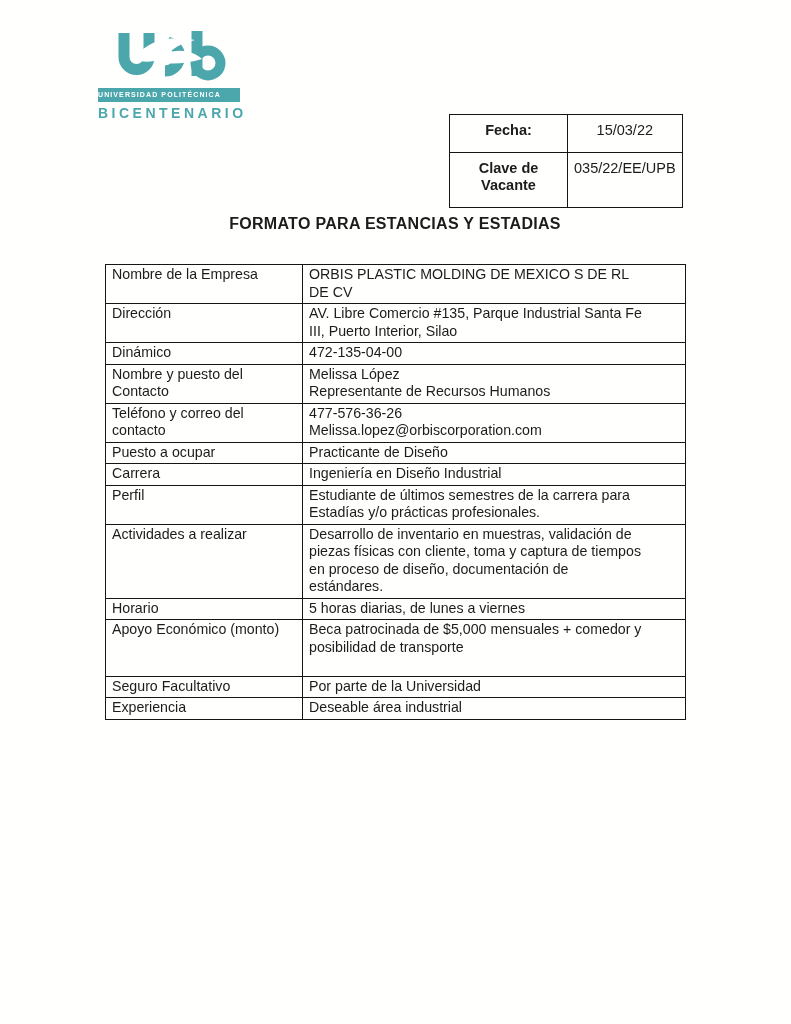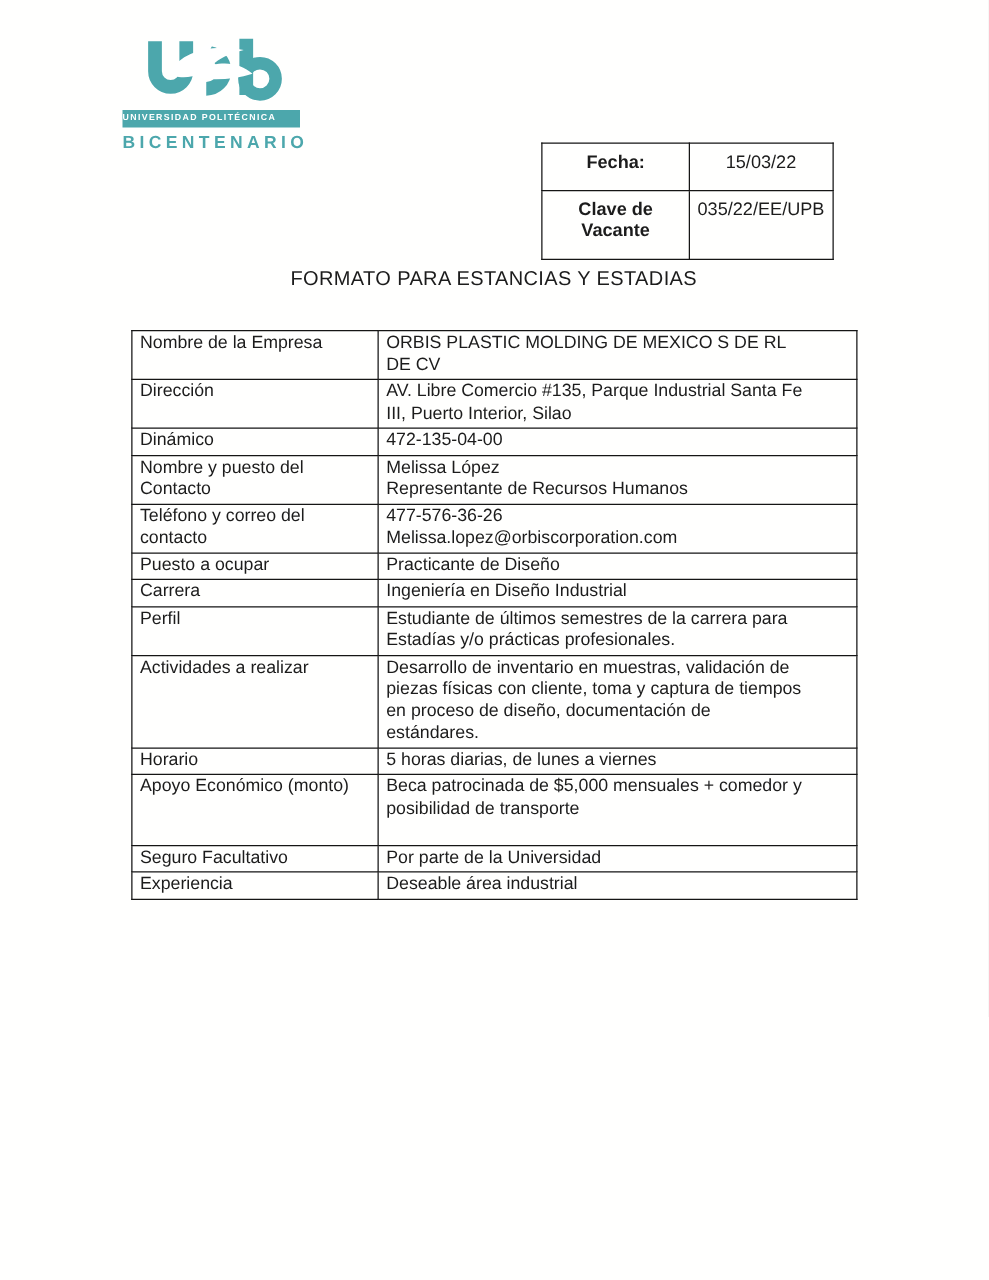--- a/index.html
+++ b/index.html
@@ -19,32 +19,32 @@
   .logo-ribbon {
     background: var(--teal); color: #ffffff; font-size: 7px; font-weight: bold;
     letter-spacing: 1.1px; line-height: 1; padding: 3px 0 4px; white-space: nowrap;
   }
   .logo-wordmark {
     color: var(--teal); font-size: 14px; font-weight: bold;
     letter-spacing: 3.5px; margin-top: 3px; white-space: nowrap;
   }
 
   
-  .meta { position: absolute; left: 433px; top: 114px; border-collapse: collapse; }
+  .meta { position: absolute; left: 449px; top: 114px; border-collapse: collapse; }
   .meta th, .meta td {
     border: 1.6px solid var(--line); font-size: 14.5px; line-height: 17px;
     padding: 7px 6px 13px; text-align: center; vertical-align: top; font-family: inherit;
   }
   .meta th { width: 118px; font-weight: bold; }
   .meta td { width: 92px; font-weight: normal; }
 
   
   .title {
     position: absolute; left: 105px; top: 215px; width: 580px; margin: 0;
-    text-align: center; font-size: 16px; font-weight: normal; letter-spacing: 0.3px;
+    text-align: center; font-size: 16px; font-weight: bold; letter-spacing: 0.3px;
   }
 
   
   .form {
     position: absolute; left: 105px; top: 264px; width: 580px;
     border-collapse: collapse; table-layout: fixed;
   }
   .form td {
     border: 1.6px solid var(--line); font-size: 14.2px; line-height: 17.5px;
     padding: 1px 6px 2px; vertical-align: top; white-space: pre-line;

